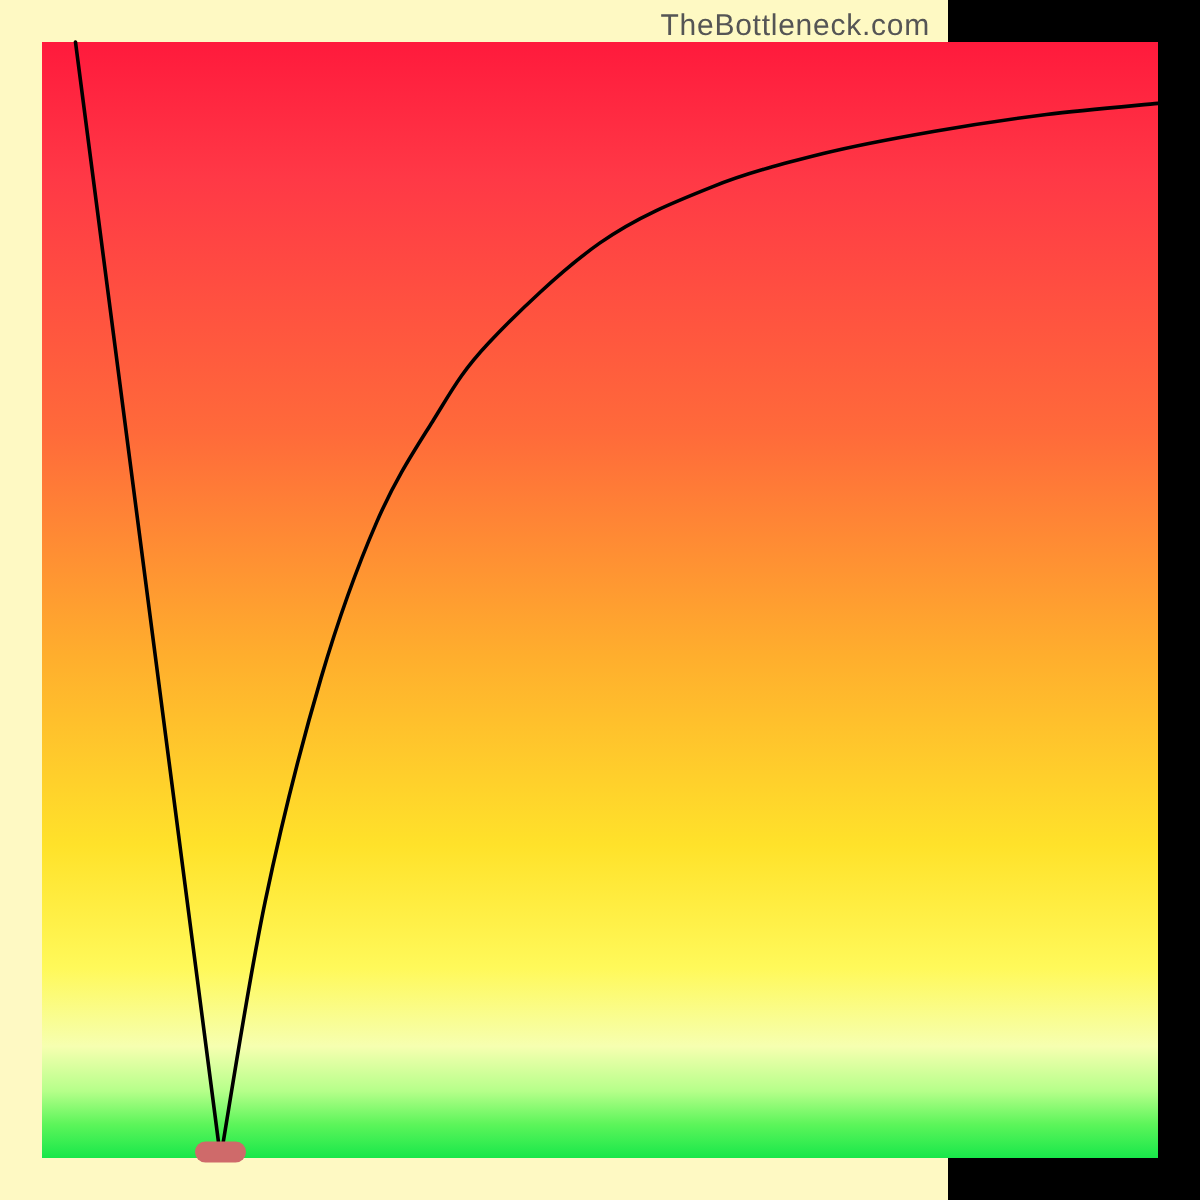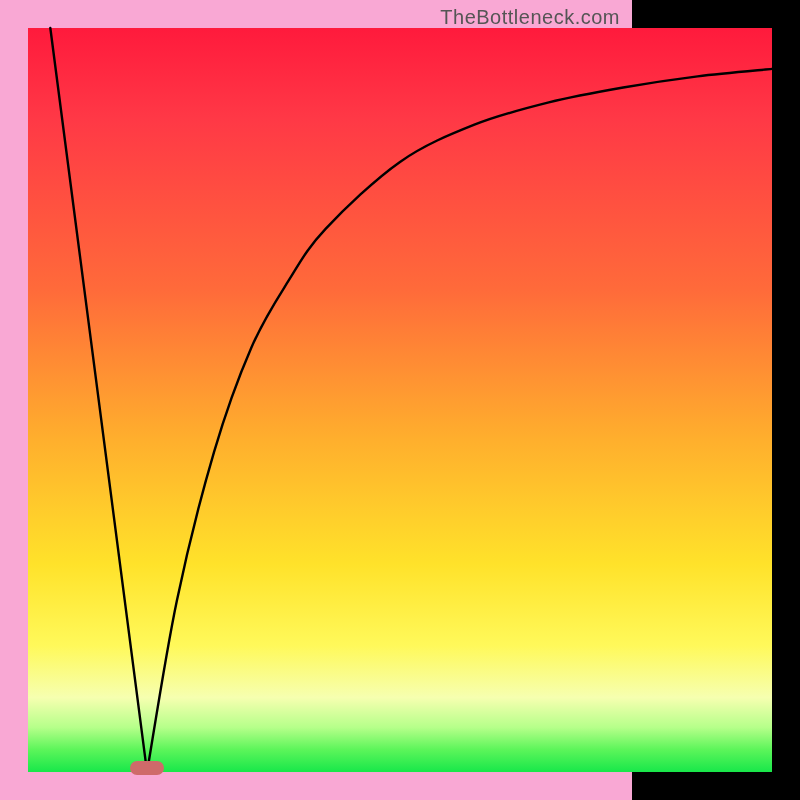--- a/index.html
+++ b/index.html
@@ -8,21 +8,21 @@
     width: 800px;
     height: 800px;
     overflow: hidden;
     background: #000;
     font-family: Arial, Helvetica, sans-serif;
   }
   .frame {
     position: relative;
     width: 632px;
     height: 800px;
-    background: #f9a8d4;
+    background: #fef9c3;
   }
   .plot-area {
     position: absolute;
     left: 28px;
     top: 28px;
     width: 744px;
     height: 744px;
     
     background: linear-gradient(
       to bottom,

